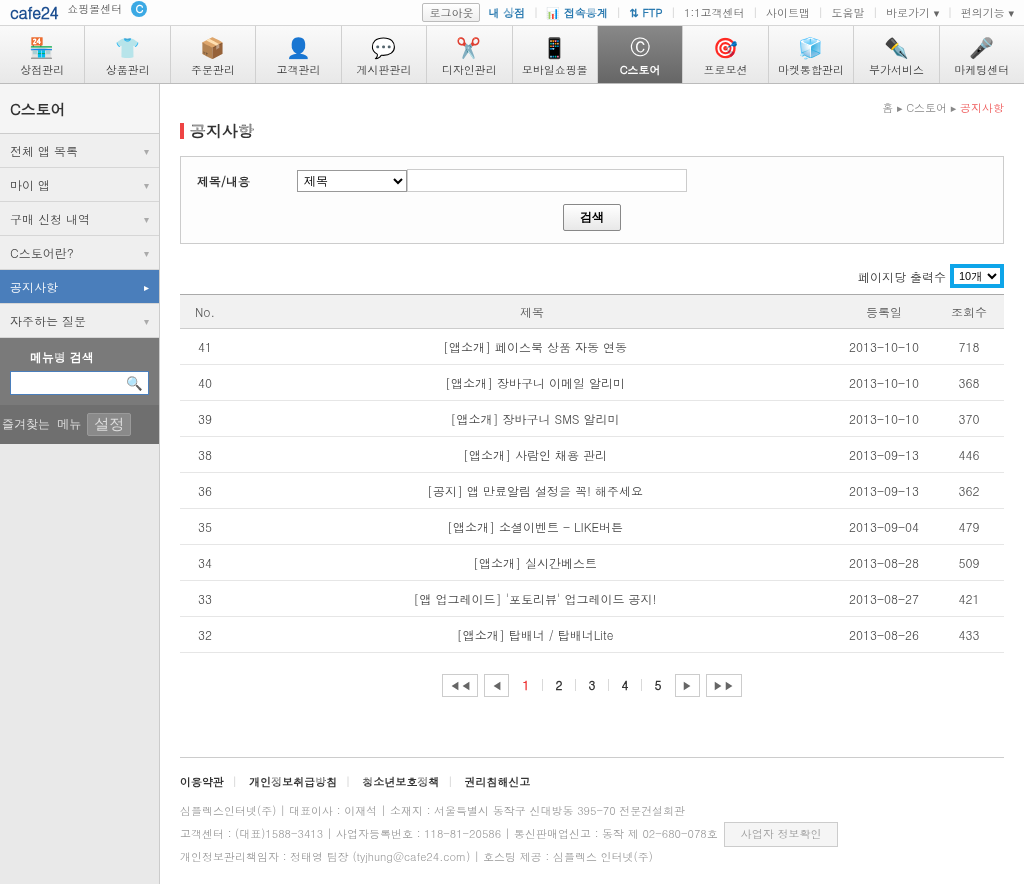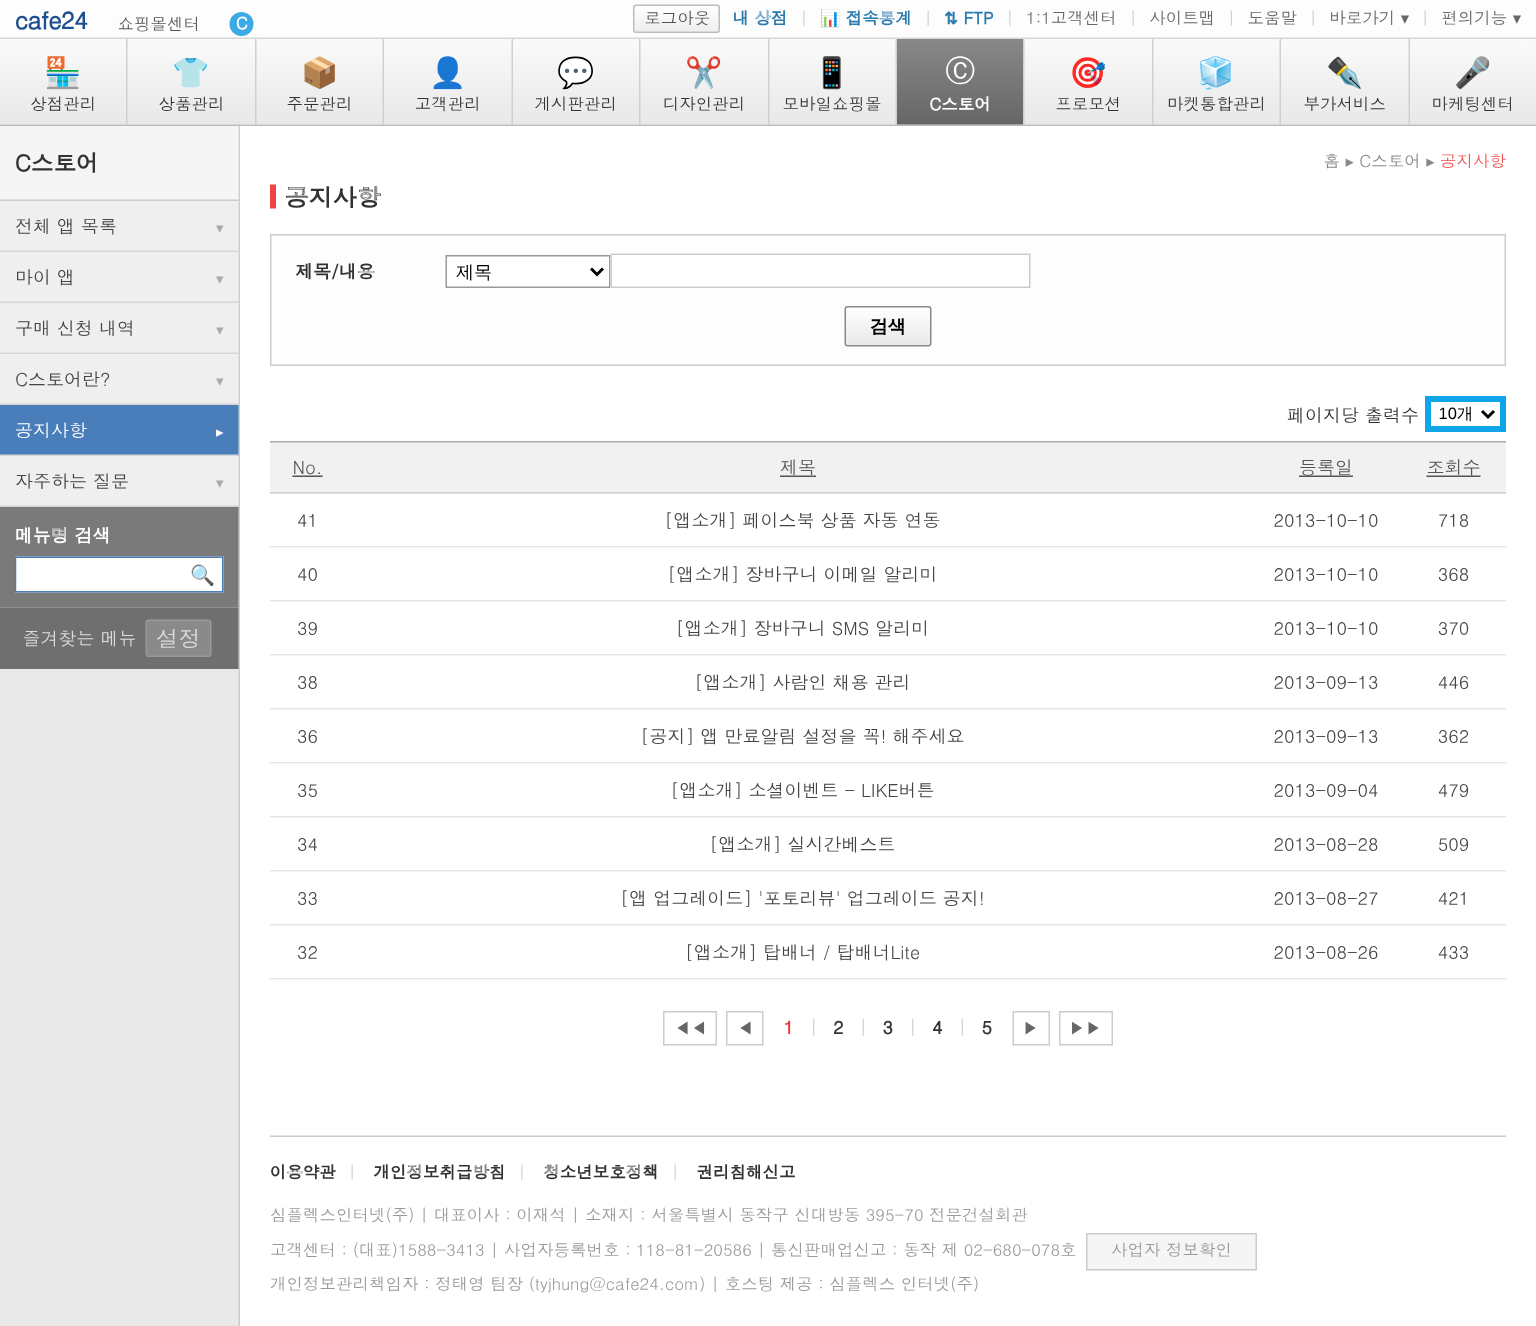--- a/index.html
+++ b/index.html
@@ -1,21 +1,21 @@
 <!DOCTYPE html>
 <html><head>
 <meta charset="utf-8">
 <style>
 * { margin: 0; padding: 0; box-sizing: border-box; }
 body { font-family: "Malgun Gothic", Dotum, Arial, sans-serif; font-size: 12px; color: #333; background: #fff; }
 a { text-decoration: none; color: inherit; }
 
 
 .top-bar { display: flex; justify-content: space-between; align-items: center; padding: 4px 10px; border-bottom: 1px solid #d6d6d6; background: #fdfdfd; height: 26px; }
-.logo { display: flex; align-items: flex-end; gap: 20px; }
+.logo { display: flex; align-items: flex-start; gap: 9px; }
 .logo-text { font-weight: bold; color: #1d4f91; font-size: 16px; letter-spacing: -0.5px; }
 .logo-sub { font-size: 11px; color: #555; }
 .logo-c { display:inline-block; width:16px; height:16px; border-radius:50%; background:#3ba9e4; color:#fff; font-weight:bold; text-align:center; line-height:16px; font-size:11px;}
 .top-links { display: flex; align-items: center; gap: 8px; font-size: 11px; color: #666; }
 .top-btn { padding: 1px 6px; border: 1px solid #bbb; background: linear-gradient(#fff,#eee); border-radius: 2px; font-size: 11px; color: #555; }
 .top-link-blue { color: #2a7ab0; font-weight: bold; }
 .top-sep { color: #ccc; }
 
 
 .main-nav { display: flex; background: linear-gradient(#fafafa,#e8e8e8); border-bottom: 1px solid #bbb; }
@@ -29,25 +29,25 @@
 
 
 .layout { display: flex; min-height: 800px; }
 .sidebar { width: 160px; background: #e9e9e9; border-right: 1px solid #ccc; }
 .sidebar-title { padding: 14px 10px; font-size: 15px; font-weight: bold; background: #f5f5f5; border-bottom: 1px solid #ccc; }
 .side-item { padding: 8px 10px; border-bottom: 1px solid #d6d6d6; background: #efefef; font-size: 12px; color: #444; display: flex; justify-content: space-between; align-items: center; cursor: pointer; }
 .side-item .arrow { color: #aaa; font-size: 10px; }
 .side-item.active { background: #4a7ebb; color: #fff; }
 .side-item.active .arrow { color: #fff; }
 .side-search { padding: 10px; background: #7a7a7a; }
-.side-search-label { color: #fff; font-size: 12px; margin-bottom: 6px; font-weight: bold; }
+.side-search-label { color: #fff; font-size: 12px; margin-bottom: 6px; font-weight: bold; margin-left: 20px; }
 .side-search-box { display: flex; background: #fff; border: 1px solid #4a7ebb; }
 .side-search-box input { flex: 1; border: none; padding: 4px; font-size: 12px; outline: none; width: 100%; }
 .side-search-box button { width: 26px; border: none; background: #fff; cursor: pointer; color: #666; }
-.side-fav { padding: 8px 15px; background: #6f6f6f; color: #ddd; font-size: 12px; display: flex; align-items: center; gap: 6px; }
+.side-fav { padding: 8px 2px; background: #6f6f6f; color: #ddd; font-size: 12px; display: flex; align-items: center; gap: 6px; font-family: Liberation Mono, monospace; }
 .side-fav .set-btn { padding: 1px 6px; background: #8a8a8a; border: 1px solid #9a9a9a; border-radius: 2px; font-size: 15px; }
 
 
 .content { flex: 1; padding: 16px 20px; }
 .breadcrumb { text-align: right; font-size: 11px; color: #888; }
 .breadcrumb .cur { color: #e55; }
 .breadcrumb a { color: #888; }
 .page-title { font-size: 16px; font-weight: bold; margin: 4px 0 14px; display: flex; align-items: center; gap: 6px; }
 .page-title .bar { display:inline-block; width: 4px; height: 16px; background: #e44; }
 
@@ -56,21 +56,21 @@
 .search-row label { width: 100px; font-weight: bold; font-size: 12px; }
 .search-row select { width: 110px; padding: 2px; font-size: 12px; background: #fff; border: 1px solid #999; }
 .search-row input[type=text] { width: 280px; padding: 3px; border: 1px solid #ccc; }
 .search-btn-row { text-align: center; margin-top: 12px; }
 .search-btn { padding: 4px 16px; border: 1px solid #888; background: linear-gradient(#fff,#e8e8e8); font-size: 12px; font-weight: bold; cursor: pointer; border-radius: 2px;}
 
 .list-top { display: flex; justify-content: flex-end; align-items: center; margin: 20px 0 6px; font-size: 12px; }
 .list-top select { font-size: 11px; border: 4px solid #0ea5e9; background: #fff; padding: 1px; }
 
 table.board { width: 100%; border-collapse: collapse; border-top: 1px solid #aaa; }
-table.board th { background: #f1f1f1; border-bottom: 1px solid #ccc; padding: 8px 6px; font-size: 12px; color: #555; font-weight: normal; text-decoration: underline; }
+table.board th { background: #f1f1f1; border-bottom: 1px solid #ccc; padding: 8px 6px; font-size: 12px; color: #555; font-weight: normal; }
 table.board td { border-bottom: 1px solid #e6e6e6; padding: 9px 6px; font-size: 12px; color: #444; }
 table.board td.center, table.board th { text-align: center; }
 table.board td.title { text-align: center; padding-left: 12px; margin-top: 31px; }
 
 .pagination { text-align: center; margin: 20px 0; }
 .pagination .pg-btn { display: inline-block; border: 1px solid #ccc; padding: 3px 6px; font-size: 11px; color: #666; margin: 0 1px; cursor: pointer; background:#fff; min-width: 18px; }
 .pagination .pg-num { display: inline-block; padding: 3px 6px; font-size: 12px; color: #333; margin: 0 2px; cursor: pointer; font-weight: bold; }
 .pagination .pg-num.active { color: #e33; }
 .pagination .pg-sep { color: #ccc; margin: 0 2px; }
 

